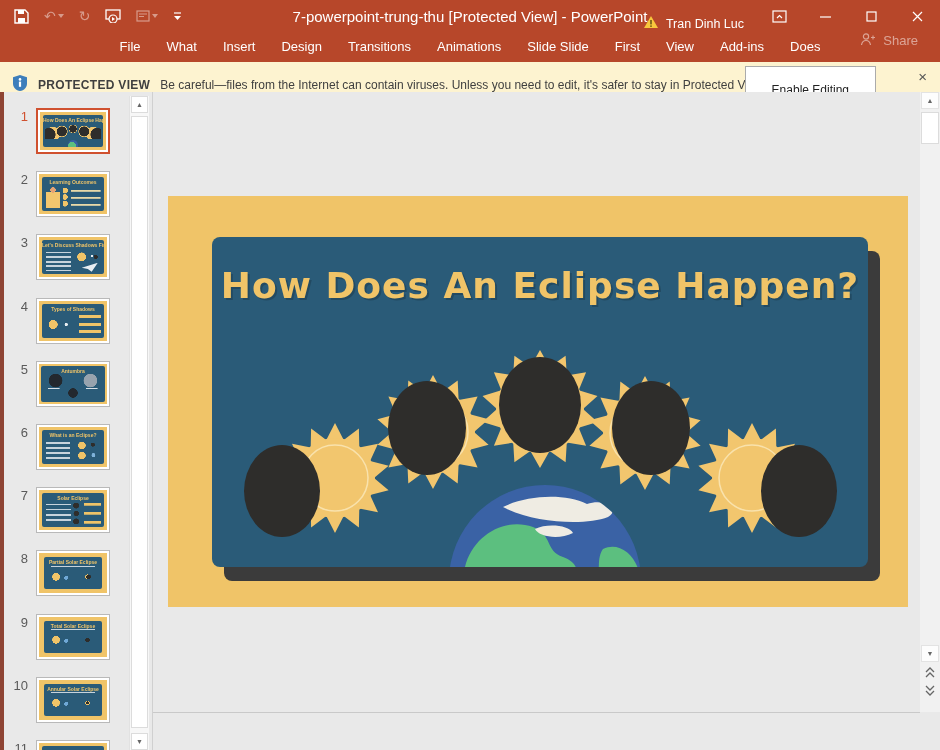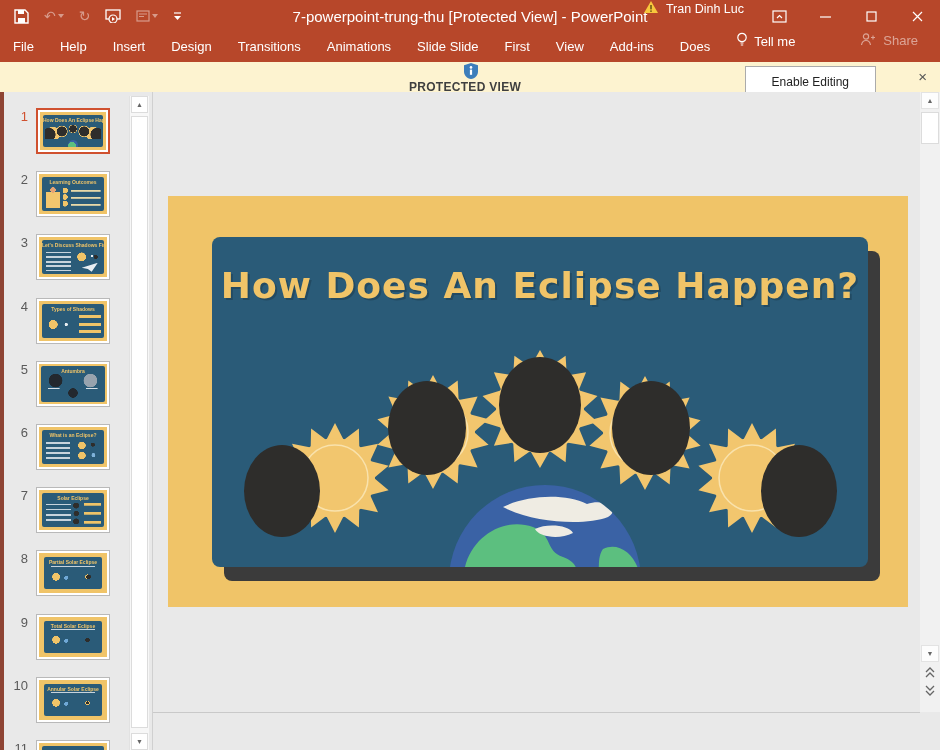--- a/index.html
+++ b/index.html
@@ -6,38 +6,38 @@
     font-family:"Liberation Sans",sans-serif;-webkit-font-smoothing:antialiased;}
   #app{position:relative;width:940px;height:750px;background:var(--canvas-bg);}
 
   
   .titlebar{position:absolute;left:0;top:0;width:100%;height:32px;background:var(--titlebar);
     display:flex;align-items:center;color:#fff;}
   .qat{display:flex;align-items:center;gap:15px;padding-left:14px;}
   .qat .qicon{display:flex;align-items:center;gap:2px;}
   .dim{opacity:.45;}
   .tb-title{position:absolute;left:0;right:0;text-align:center;font-size:15px;color:#fff;pointer-events:none;}
-  .tb-right{position:absolute;right:0;top:0;height:32px;display:flex;align-items:flex-start;}
+  .tb-right{position:absolute;right:0;top:0;height:32px;display:flex;align-items:flex-end;}
   .tb-user{display:flex;align-items:center;gap:7px;font-size:12.5px;margin-right:18px;}
   .win-btn{width:46px;height:32px;display:flex;align-items:center;justify-content:center;}
   .rdo-btn{width:34px;height:32px;display:flex;align-items:center;justify-content:center;margin-right:6px;}
 
   
   .ribbon{position:absolute;left:0;top:32px;width:100%;height:30px;background:var(--titlebar);
-    display:flex;align-items:flex-start;color:#fff;font-size:13px;}
+    display:flex;align-items:center;color:#fff;font-size:13px;flex-direction:column;}
   .rtab{padding:0 13px;line-height:30px;cursor:default;}
   .tellme{display:flex;align-items:center;gap:6px;padding:0 13px;}
   .share{position:absolute;right:22px;display:flex;align-items:center;gap:8px;opacity:.5;}
 
   
   .msgbar{position:absolute;left:0;top:62px;width:100%;height:30px;background:var(--msgbar-bg);
-    display:flex;align-items:center;color:var(--msgbar-text);font-size:12px;flex-direction:column;}
+    display:flex;align-items:flex-end;color:var(--msgbar-text);font-size:12px;}
   .msgbar .shield{margin:0 10px 0 12px;display:flex;}
   .msg-label{font-weight:bold;letter-spacing:.3px;margin-right:10px;}
-  .enable-btn{position:absolute;right:64px;top:4px;height:21px;padding:4px 26px;background:#fff;
+  .enable-btn{position:absolute;right:64px;top:4px;height:21px;padding:12px 26px;background:#fff;
     border:1px solid #ababab;font-size:12px;color:#222;display:flex;align-items:center;}
   .msg-close{position:absolute;right:13px;top:5px;font-size:15px;color:#555;line-height:20px;}
 
   
   .left-strip{position:absolute;left:0;top:92px;width:4px;bottom:0;background:var(--left-strip);}
   .thumbpanel{position:absolute;left:4px;top:92px;width:148px;bottom:0;background:var(--panel-bg);overflow:hidden;}
   .panel-divider{position:absolute;left:152px;top:92px;width:1px;bottom:0;background:#d0d0d0;}
 
   .thumb-item{position:absolute;left:0;width:148px;height:52px;}
   .thumb-num{position:absolute;left:2px;top:1px;width:22px;text-align:right;font-size:13px;color:#5a5a5a;}
@@ -249,21 +249,21 @@
         <svg width="11" height="11" viewBox="0 0 11 11">
             <path d="M1 1l9 9M10 1l-9 9" stroke="#fff" stroke-width="1.2"></path>
           </svg>
       </div>
     </div>
   </div>
 
   <div class="ribbon">
     <div id="ribbon-tabs" style="display:flex">
         <div class="rtab">File</div>
-        <div class="rtab">Help</div>
+        <div class="rtab">What</div>
         <div class="rtab">Insert</div>
         <div class="rtab">Design</div>
         <div class="rtab">Transitions</div>
         <div class="rtab">Animations</div>
         <div class="rtab">Slide Slide</div>
         <div class="rtab">First</div>
         <div class="rtab">View</div>
         <div class="rtab">Add-ins</div>
         <div class="rtab">Does</div>
       </div>

